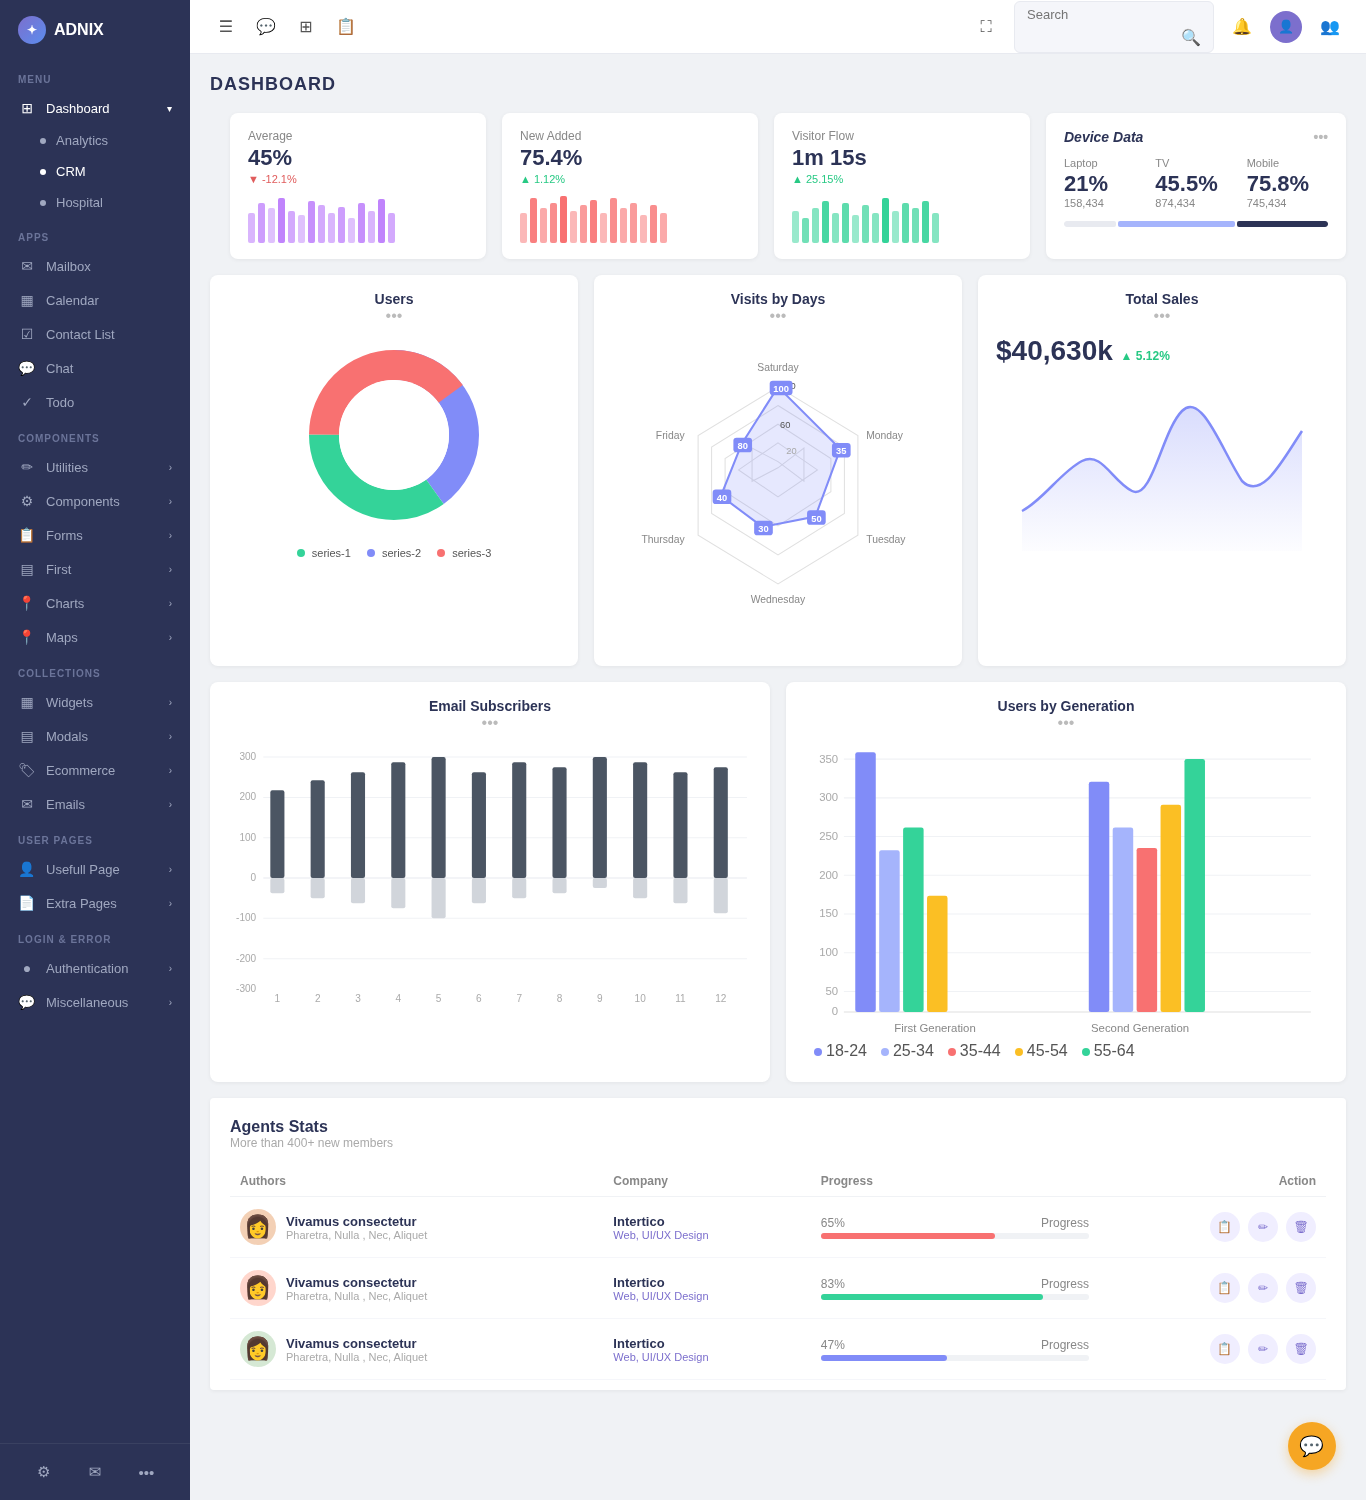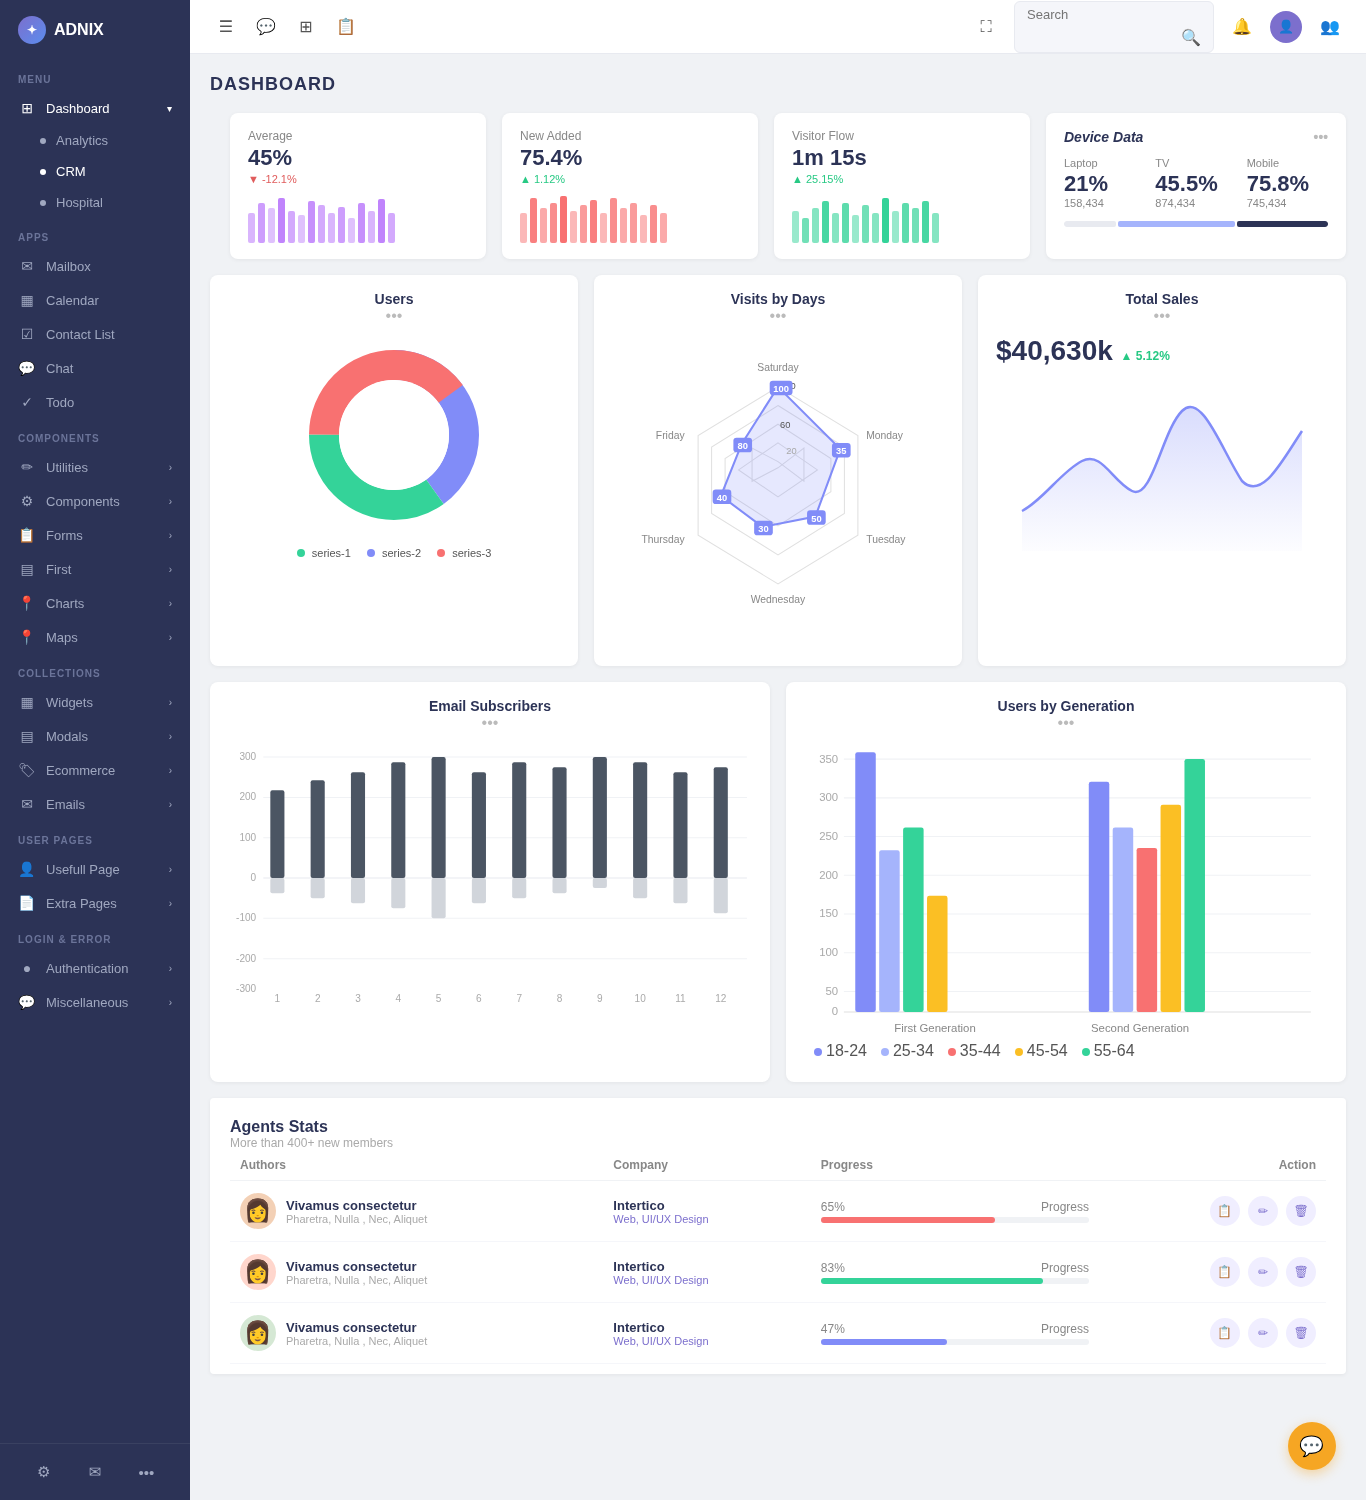--- a/index.html
+++ b/index.html
@@ -336,20 +336,21 @@
       margin-bottom: 16px;
     }
     .agents-title {
       font-size: 16px;
       font-weight: 700;
       color: #2c3356;
     }
     .agents-subtitle {
       font-size: 12px;
       color: #aaa;
+      margin-bottom: 16px;
     }
     .agents-table {
       width: 100%;
       border-collapse: collapse;
     }
     .agents-table th {
       text-align: left;
       font-size: 12px;
       color: #888;
       font-weight: 600;

